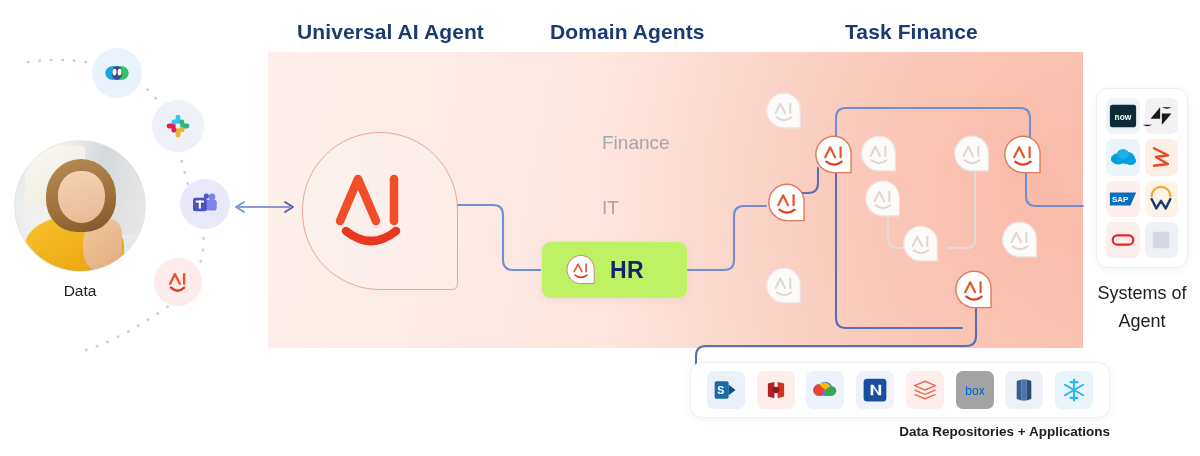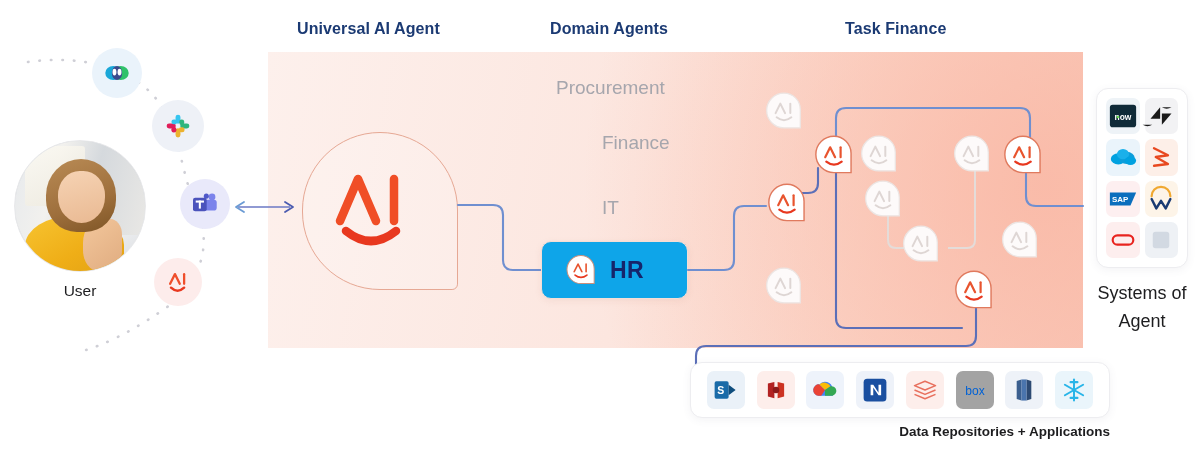--- a/index.html
+++ b/index.html
@@ -15,21 +15,21 @@
   .backdrop {
     position: absolute; left: 268px; top: 52px;
     width: 815px; height: 296px;
     background:
       radial-gradient(circle at 95% 45%, rgba(250,180,160,.75) 0%, rgba(250,190,172,0) 58%),
       linear-gradient(100deg, #fdf0ec 0%, #fce6df 45%, #fbdace 72%, #f9cdbf 100%);
   }
 
   
   .col-head {
-    position: absolute; font-size: 16px; font-weight: bold;
+    position: absolute; font-size: 21px; font-weight: bold;
     color: #1b3a73; white-space: nowrap; letter-spacing: .1px;
   }
 
   
   .avatar {
     position: absolute; left: 14px; top: 140px;
     width: 132px; height: 132px; border-radius: 50%;
     overflow: hidden; border: 1px solid #e8e8ea;
     background: linear-gradient(160deg,#d9dde2 0%,#cfd5da 40%,#e9eef1 100%);
   }
@@ -80,21 +80,21 @@
   
   .domain-label {
     position: absolute; font-size: 19px; color: #a6a6ad;
     white-space: nowrap; text-align: center;
   }
 
   
   .hr-card {
     position: absolute; left: 541px; top: 241px;
     width: 147px; height: 58px;
-    background: #0ea5e9; border: 1px solid #f4ded6;
+    background: #bef264; border: 1px solid #f4ded6;
     border-radius: 10px;
     box-shadow: 0 2px 7px rgba(180,120,100,.10);
     display: flex; align-items: center; gap: 12px; padding-left: 22px;
   }
   .hr-text { font-size: 23px; font-weight: bold; color: #16256b; letter-spacing: .3px; }
 
   
   .bubble { position: absolute; }
 
   
@@ -149,21 +149,21 @@
 
   <div class="avatar">
     <div class="av-wall"></div>
       <div class="av-win"></div>
     <div class="av-lap"></div>
       <div class="av-body"></div>
     <div class="av-arm"></div>
       <div class="av-hair"></div>
       <div class="av-face"></div>
   </div>
-  <div class="user-label">User</div>
+  <div class="user-label">Data</div>
 
   <div class="chip chip-webex">
     <svg width="30" height="30" viewBox="0 0 32 32">
       <ellipse cx="12" cy="16" rx="8.5" ry="7.5" fill="#1aa7d8"></ellipse>
       <ellipse cx="20" cy="16" rx="8.5" ry="7.5" fill="#30c26a"></ellipse>
       <ellipse cx="16" cy="16" rx="5.5" ry="7.5" fill="#3b4a8c"></ellipse>
       <ellipse cx="13.3" cy="15" rx="2.1" ry="3.6" fill="#ffffff"></ellipse>
       <ellipse cx="18.7" cy="15" rx="2.1" ry="3.6" fill="#ffffff"></ellipse>
     </svg>
   </div>
@@ -207,21 +207,20 @@
   </svg>
 
   <div class="universal">
     <svg width="96" height="80" viewBox="0 0 96 80">
       <path d="M8 50 L26 8 L44 50" fill="none" stroke="#f04e26" stroke-width="8.5" stroke-linecap="round" stroke-linejoin="round"></path>
       <line x1="62" y1="8" x2="62" y2="50" stroke="#f04e26" stroke-width="8.5" stroke-linecap="round"></line>
       <path d="M14 60 Q39 80 64 60" fill="none" stroke="#e8381f" stroke-width="8.5" stroke-linecap="round"></path>
     </svg>
   </div>
 
-  <div class="domain-label" style="left:556px;top:77px">Procurement</div>
   <div class="domain-label" style="left:602px;top:132px">Finance</div>
   <div class="domain-label" style="left:602px;top:197px">IT</div>
 
   <svg class="dots">
     <path d="M458 205 L493 205 Q503 205 503 215 L503 260 Q503 270 513 270 L541 270" fill="none" stroke="#6f8fd0" stroke-width="2.1" stroke-linecap="round"></path>
   </svg>
 
   <div class="hr-card">
     <svg width="34" height="34" viewBox="0 0 40 40">
       <path d="M20 3 A15.5 15.5 0 0 1 35.5 18.5 L35.5 36 L20 36 A15.5 15.5 0 0 1 20 3 Z" fill="#ffffff" stroke="#c98f7c" stroke-width="1.2"></path>

